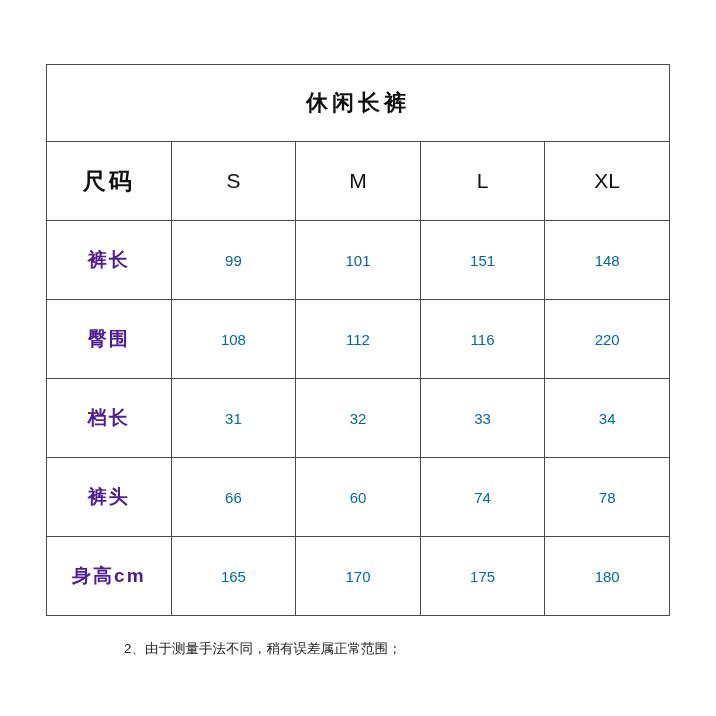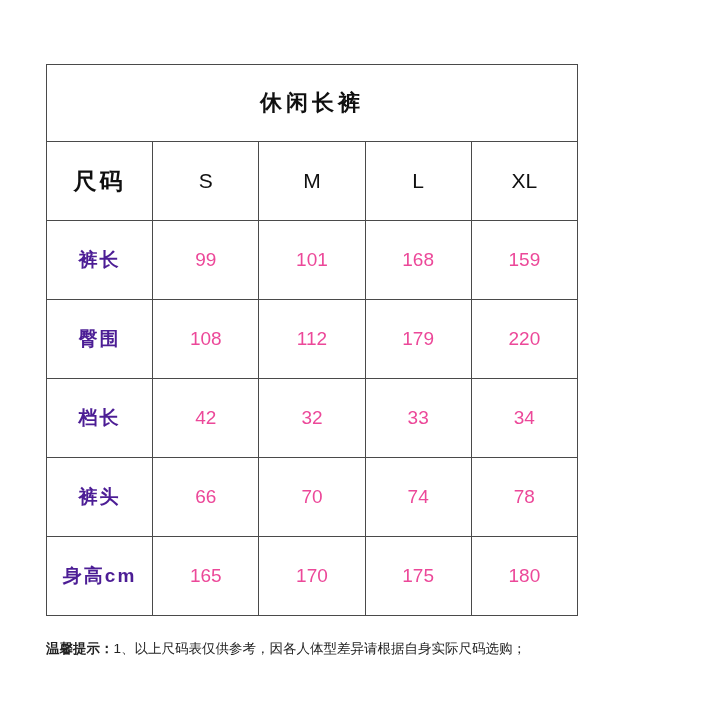--- a/index.html
+++ b/index.html
@@ -21,21 +21,21 @@
     box-sizing: border-box;
   }
   .table-wrap {
     position: absolute;
     left: 46px;
     top: 64px;
     width: 624px;
   }
   table.size-table {
     border-collapse: collapse;
-    width: 532px;
+    width: 624px;
     table-layout: fixed;
   }
   table.size-table td,
   table.size-table th {
     border: 1px solid #4a4a4a;
     text-align: center;
     vertical-align: middle;
     padding: 0;
     background: #ffffff;
   }
@@ -63,23 +63,23 @@
   .body-row td {
     height: 78px;
   }
   .row-label {
     font-size: 19px;
     font-weight: 700;
     letter-spacing: 2px;
     color: #4c1d95;
   }
   .cell-value {
-    font-size: 19px;
+    font-size: 15px;
     font-weight: 400;
-    color: #ec4899;
+    color: #0369a1;
   }
   .notes {
     position: absolute;
     left: 46px;
     top: 636px;
     width: 640px;
     font-size: 13.5px;
     line-height: 1.95;
     color: #222222;
   }
@@ -109,58 +109,58 @@
           <td class="head-size">S</td>
           <td class="head-size">M</td>
           <td class="head-size">L</td>
           <td class="head-size">XL</td>
         </tr>
 
         <tr class="body-row">
           <td class="row-label">裤长</td>
           <td class="cell-value">99</td>
           <td class="cell-value">101</td>
-          <td class="cell-value">168</td>
-          <td class="cell-value">159</td>
+          <td class="cell-value">151</td>
+          <td class="cell-value">148</td>
         </tr>
 
         <tr class="body-row">
           <td class="row-label">臀围</td>
           <td class="cell-value">108</td>
           <td class="cell-value">112</td>
-          <td class="cell-value">179</td>
+          <td class="cell-value">116</td>
           <td class="cell-value">220</td>
         </tr>
 
         <tr class="body-row">
           <td class="row-label">档长</td>
-          <td class="cell-value">42</td>
+          <td class="cell-value">31</td>
           <td class="cell-value">32</td>
           <td class="cell-value">33</td>
           <td class="cell-value">34</td>
         </tr>
 
         <tr class="body-row">
           <td class="row-label">裤头</td>
           <td class="cell-value">66</td>
-          <td class="cell-value">70</td>
+          <td class="cell-value">60</td>
           <td class="cell-value">74</td>
           <td class="cell-value">78</td>
         </tr>
 
         <tr class="body-row">
           <td class="row-label">身高cm</td>
           <td class="cell-value">165</td>
           <td class="cell-value">170</td>
           <td class="cell-value">175</td>
           <td class="cell-value">180</td>
         </tr>
       </tbody>
     </table>
   </div>
 
   <div class="notes">
-    <div class="note-line">
-      <span class="note-lead">温馨提示：</span><span>1、以上尺码表仅供参考，因各人体型差异请根据自身实际尺码选购；</span>
+    <div class="note-line note-indent">
+      <span>2、由于测量手法不同，稍有误差属正常范围；</span>
     </div>
   </div>
 
 </div>
 
 </body></html>

